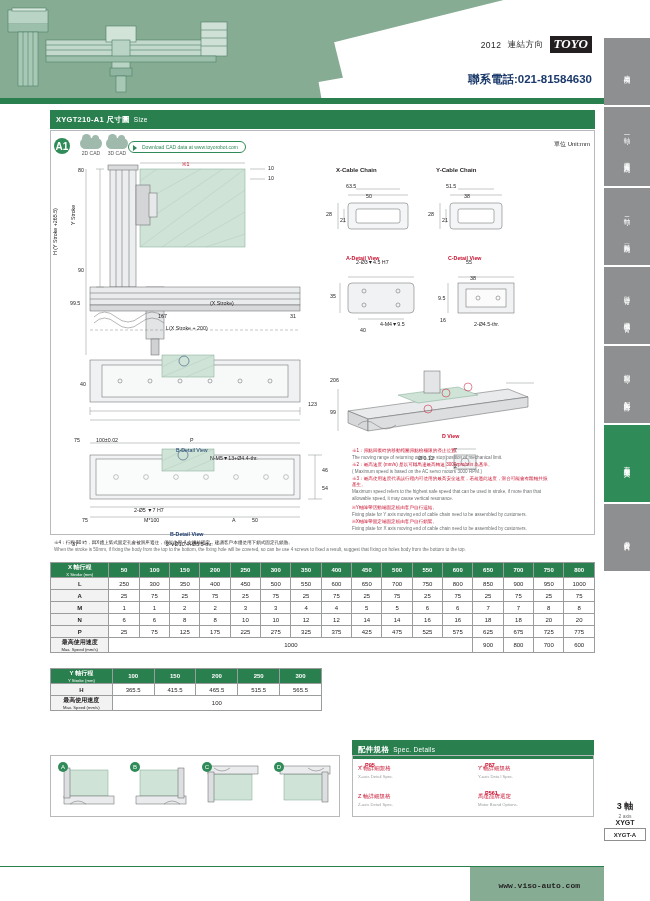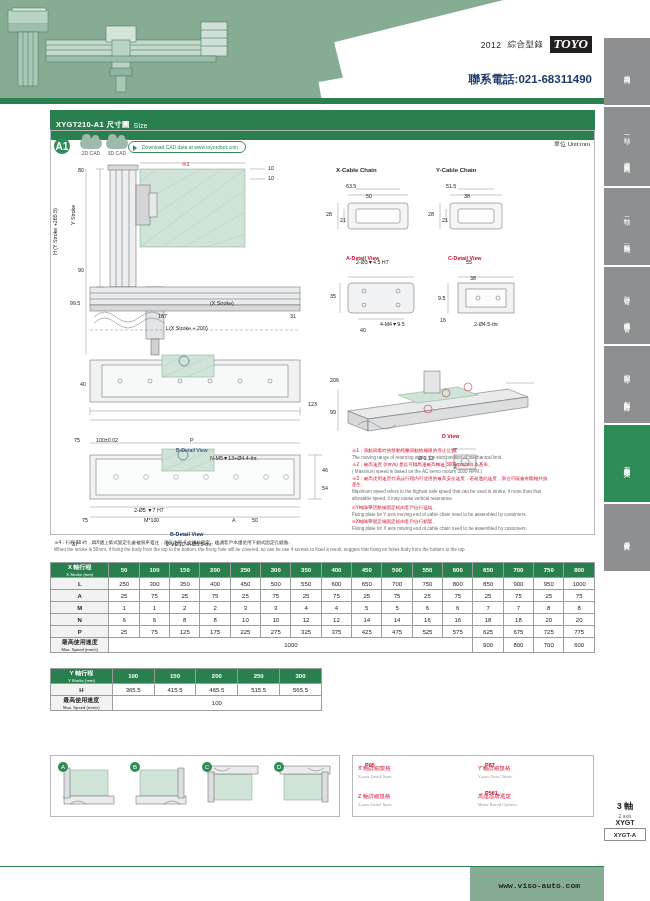--- a/index.html
+++ b/index.html
@@ -68,21 +68,21 @@
   }
   .tab .vtxt {
     writing-mode:vertical-rl; text-orientation:upright;
     letter-spacing:1px;
     padding:2px 0;
   }
   .tab.active { background:#2f8b57; }
 
   
   .secbar {
-    position:absolute; height:30px; background:#2a7f4f; color:#fff;
+    position:absolute; height:19px; background:#2a7f4f; color:#fff;
     font-size:7.5px; font-weight:bold; display:flex; align-items:center;
     padding-left:6px; letter-spacing:.3px;
   }
   .secbar .en { font-weight:normal; font-size:6.5px; margin-left:4px; }
 
   .frame {
     position:absolute; border:1px solid #b7b9bb;
   }
 
   
@@ -208,24 +208,24 @@
         <line x1="195" y1="26" x2="221" y2="26"></line>
         <line x1="195" y1="34" x2="221" y2="34"></line>
         <line x1="195" y1="42" x2="221" y2="42"></line>
         <rect x="40" y="52" width="170" height="6" fill="#9cbfab"></rect>
       </g>
     </svg>
     <div class="diag"></div>
     <div class="diag2"></div>
     <div class="header-title">
       <span>2012</span>
-      <span>綜合型錄</span>
+      <span>連結方向</span>
       <span class="toyo-logo">TOYO</span>
     </div>
-    <div class="phone">聯系電話:021-68311490</div>
+    <div class="phone">聯系電話:021-81584630</div>
   </div>
   <div class="greenbar"></div>
 
   <div class="tabs">
     <div class="tab" style="top:38px;height:68px">
       <span class="vtxt"><span>應用例</span></span>
     </div>
     <div class="tab" style="top:107px;height:80px">
       <span class="vtxt"><span>一軸 · 機器人系統</span></span>
     </div>
@@ -686,20 +686,24 @@
     <svg width="66" height="52" viewBox="0 0 66 52">
       <g stroke="#5f6163" fill="none" stroke-width="0.5">
         <rect x="12" y="14" width="40" height="26" fill="#cfe3d7" stroke="#7fa892"></rect>
         <rect x="8" y="6" width="50" height="8" fill="#e9ebec"></rect>
         <rect x="50" y="12" width="6" height="30" fill="#dcdedf"></rect>
         <path d="M36 8 q8 6 16 0" stroke="#6d6f71"></path>
       </g>
     </svg>
   </div>
 
+  <div class="secbar" style="left:352px; top:740px; width:242px;">
+    <span>配件規格</span>
+    <span class="en">Spec. Details</span>
+  </div>
   <div class="sdframe"></div>
 
   <div class="sdrow" style="left:358px; top:762px; width:112px;">
     <span class="tag" style="flex:1">X 軸詳細規格</span>
     <span class="page">→ P95</span>
   </div>
   <div class="lbl" style="left:358px; top:774px; color:#9a9c9e; font-size:4.2px;">X-axis Detail Spec.</div>
 
   <div class="sdrow" style="left:478px; top:762px; width:112px;">
     <span class="tag" style="flex:1">Y 軸詳細規格</span>

